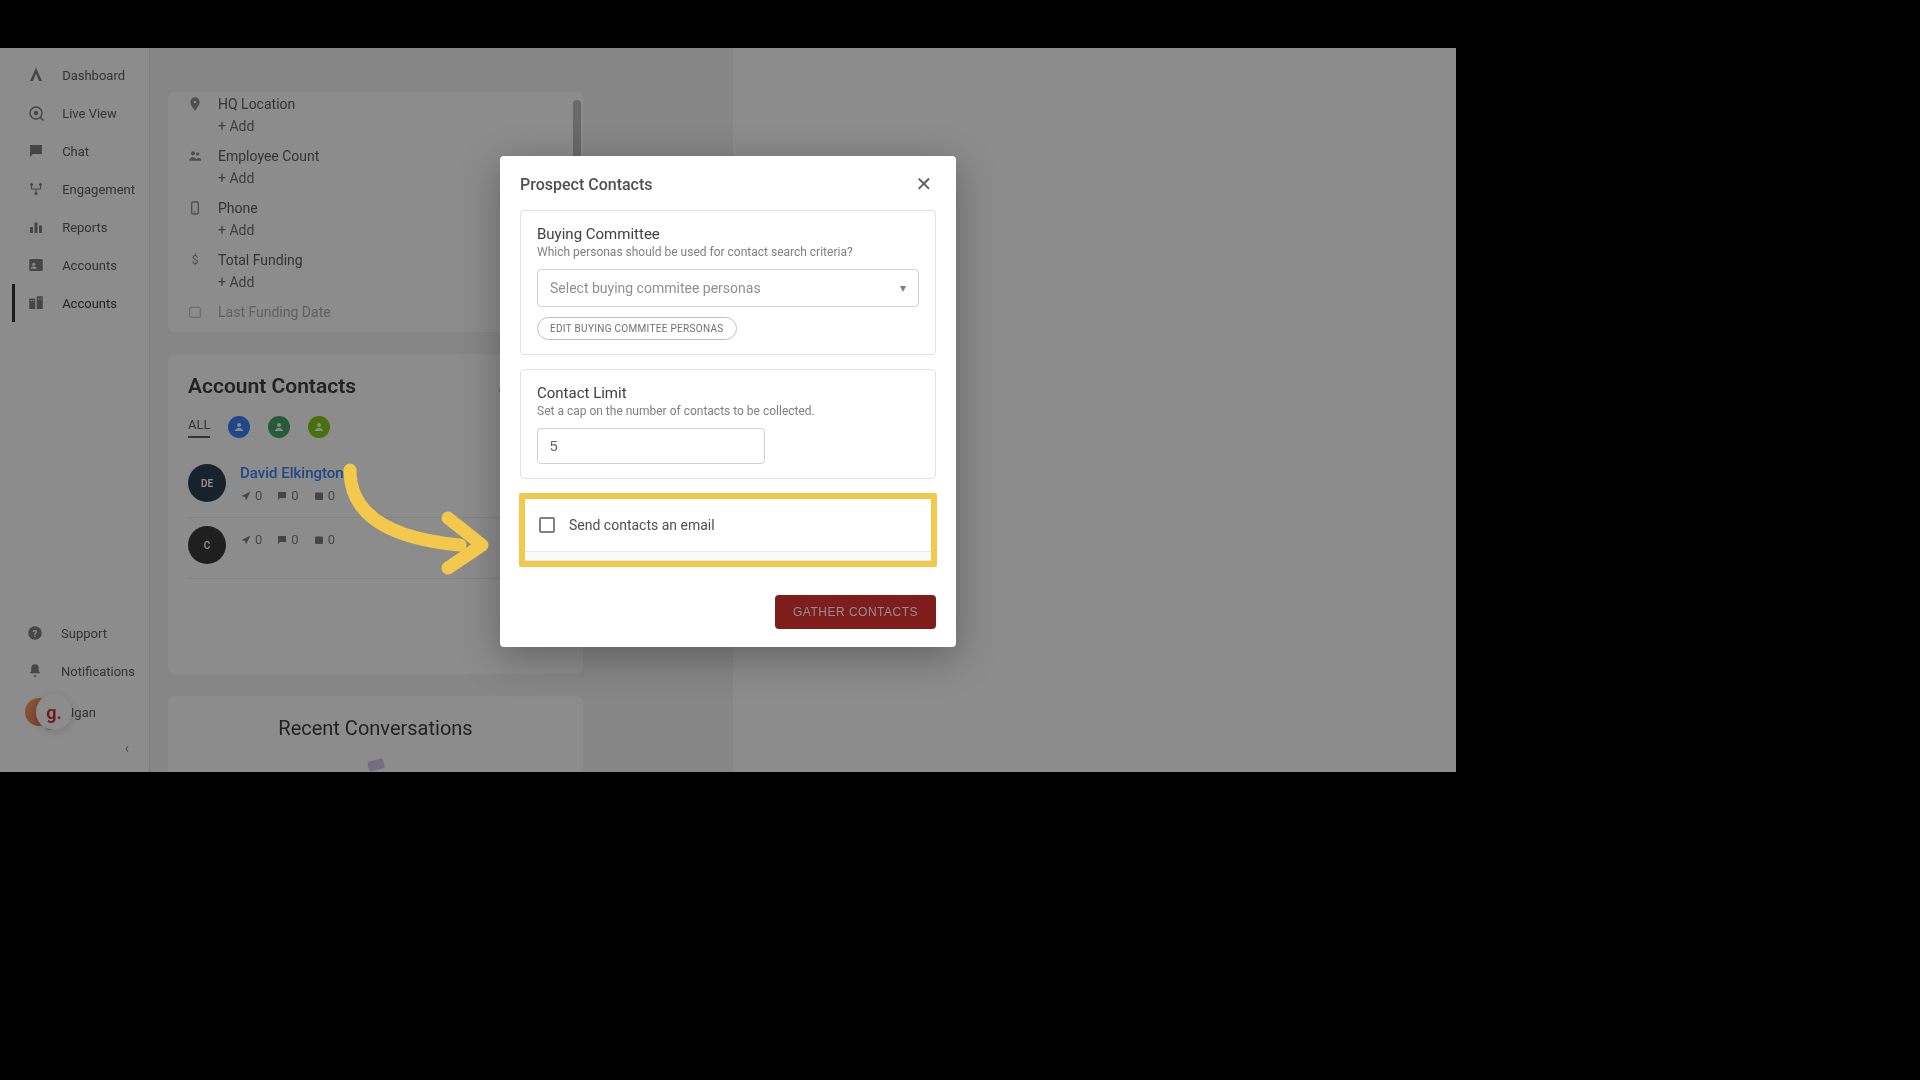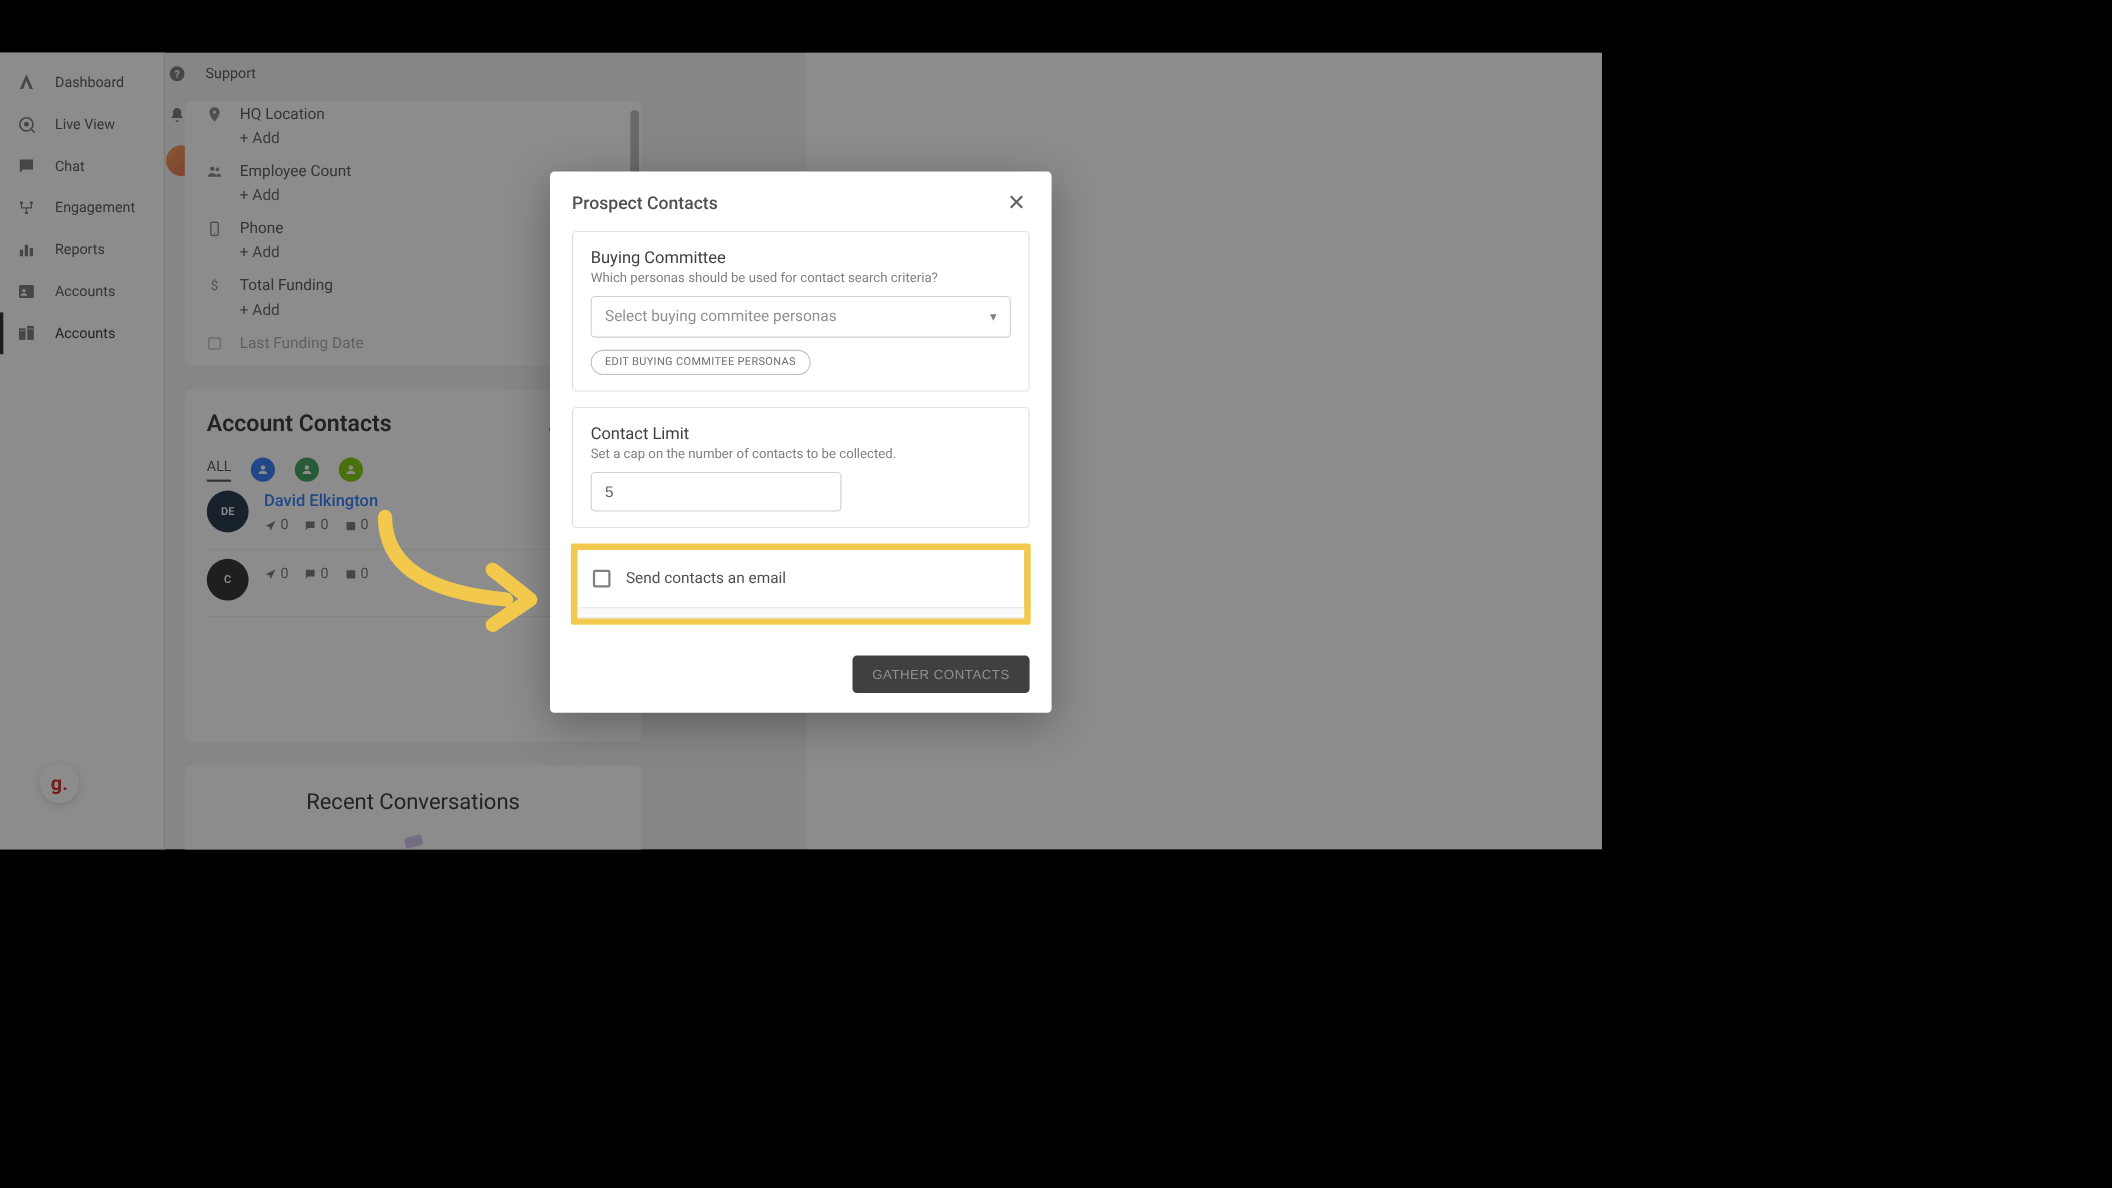--- a/index.html
+++ b/index.html
@@ -1,20 +1,20 @@
 <!DOCTYPE html>
 <html><head>
   <meta charset="utf-8">
   <style>
     * { box-sizing: border-box; margin: 0; padding: 0; }
     body { font-family: -apple-system, BlinkMacSystemFont, 'Segoe UI', Roboto, sans-serif; background: #000; width: 1920px; height: 1080px; overflow: hidden; position: relative; }
     
     .app-viewport { position: absolute; top: 48px; left: 0; width: 1456px; height: 724px; background: #f5f5f5; }
     
-    .sidebar { position: absolute; left: 0; top: 0; width: 150px; height: 100%; background: #fff; border-right: 1px solid #e0e0e0; display: flex; flex-direction: row; }
+    .sidebar { position: absolute; left: 0; top: 0; width: 150px; height: 100%; background: #fff; border-right: 1px solid #e0e0e0; display: flex; flex-direction: column; align-items: flex-end; }
     .sidebar-top { flex: 1; padding-top: 8px; }
     .sidebar-bottom { padding-bottom: 10px; }
     .sidebar-item { display: flex; align-items: center; padding: 9px 14px; gap: 16px; cursor: pointer; color: #606060; font-size: 13px; position: relative; }
     .sidebar-item.active { color: #404040; }
     .sidebar-item.active::before { content: ''; position: absolute; left: 0; top: 0; bottom: 0; width: 3px; background: #333; }
     .sidebar-icon { width: 20px; height: 20px; display: flex; align-items: center; justify-content: center; color: #808080; }
     .sidebar-icon svg { width: 18px; height: 18px; fill: currentColor; }
     .collapse-arrow { text-align: right; padding: 6px 20px; color: #909090; font-size: 14px; cursor: pointer; }
     
     .user-item { display: flex; align-items: center; padding: 8px 14px; gap: 12px; position: relative; }
@@ -33,21 +33,21 @@
     .detail-row .field-icon svg { width: 16px; height: 16px; fill: currentColor; }
     .add-link { color: #707070; font-size: 14px; padding: 2px 0 10px 32px; cursor: pointer; }
     .card-scrollbar { position: absolute; right: 2px; top: 8px; width: 8px; height: 130px; background: #c0c0c0; border-radius: 4px; }
     
     .contacts-card { background: #fff; border-radius: 6px; padding: 20px; margin-bottom: 22px; height: 320px; }
     .contacts-header { display: flex; justify-content: space-between; align-items: center; margin-bottom: 18px; }
     .contacts-title { font-size: 21px; font-weight: 600; color: #404040; }
     .find-more { display: flex; align-items: center; gap: 6px; color: #606060; font-size: 14px; cursor: pointer; }
     .find-more svg { width: 18px; height: 18px; fill: currentColor; }
     
-    .contact-tabs { display: flex; gap: 18px; align-items: center; }
+    .contact-tabs { display: flex; gap: 18px; align-items: center; margin-bottom: 18px; }
     .tab-all { font-size: 13px; color: #606060; padding-bottom: 4px; border-bottom: 2px solid #606060; cursor: pointer; }
     .tab-circle { width: 22px; height: 22px; border-radius: 50%; display: flex; align-items: center; justify-content: center; font-size: 9px; color: white; cursor: pointer; }
     .tc-blue { background: #3b82f6; }
     .tc-green { background: #4aa564; }
     .tc-lime { background: #84cc16; }
     
     .contact-item { display: flex; align-items: flex-start; gap: 14px; padding: 8px 0 14px; border-bottom: 1px solid #f0f0f0; }
     .contact-avatar { width: 38px; height: 38px; border-radius: 50%; display: flex; align-items: center; justify-content: center; color: white; font-weight: 600; font-size: 10px; }
     .ca-navy { background: #2d3e50; }
     .ca-dark { background: #3a3a3a; }
@@ -81,21 +81,21 @@
     .pill-button { display: inline-block; border: 1px solid #c0c0c0; border-radius: 14px; padding: 5px 12px; font-size: 10px; color: #707070; cursor: pointer; letter-spacing: 0.3px; }
     .number-input { border: 1px solid #d0d0d0; border-radius: 4px; padding: 9px 12px; font-size: 14px; color: #606060; width: 228px; }
     
     .highlight-box { border: 6px solid #f2c94c; border-radius: 2px; background: #fff; margin: 0 -1px; }
     .checkbox-row { display: flex; align-items: center; gap: 14px; padding: 18px 14px; }
     .separator { height: 10px; border-top: 1px solid #e8e8e8; border-bottom: 1px solid #e8e8e8; background: #fafafa; }
     .checkbox { width: 16px; height: 16px; border: 2px solid #808080; border-radius: 2px; cursor: pointer; flex-shrink: 0; }
     .checkbox-label { font-size: 14px; color: #505050; }
     
     .modal-footer { padding: 14px 20px 18px; display: flex; justify-content: flex-end; }
-    .gather-btn { background: #404040; color: #909090; border: none; padding: 10px 18px; font-size: 12px; letter-spacing: 0.5px; border-radius: 4px; cursor: pointer; }
+    .gather-btn { background: #7f1d1d; color: #909090; border: none; padding: 10px 18px; font-size: 12px; letter-spacing: 0.5px; border-radius: 4px; cursor: pointer; }
     
     .arrow-annotation { position: absolute; left: 330px; top: 460px; z-index: 102; pointer-events: none; }
     .arrow-annotation svg { width: 170px; height: 120px; }
   </style>
 </head>
 <body>
 
 <div class="app-viewport">
   <div class="sidebar">
     <div class="sidebar-top">

